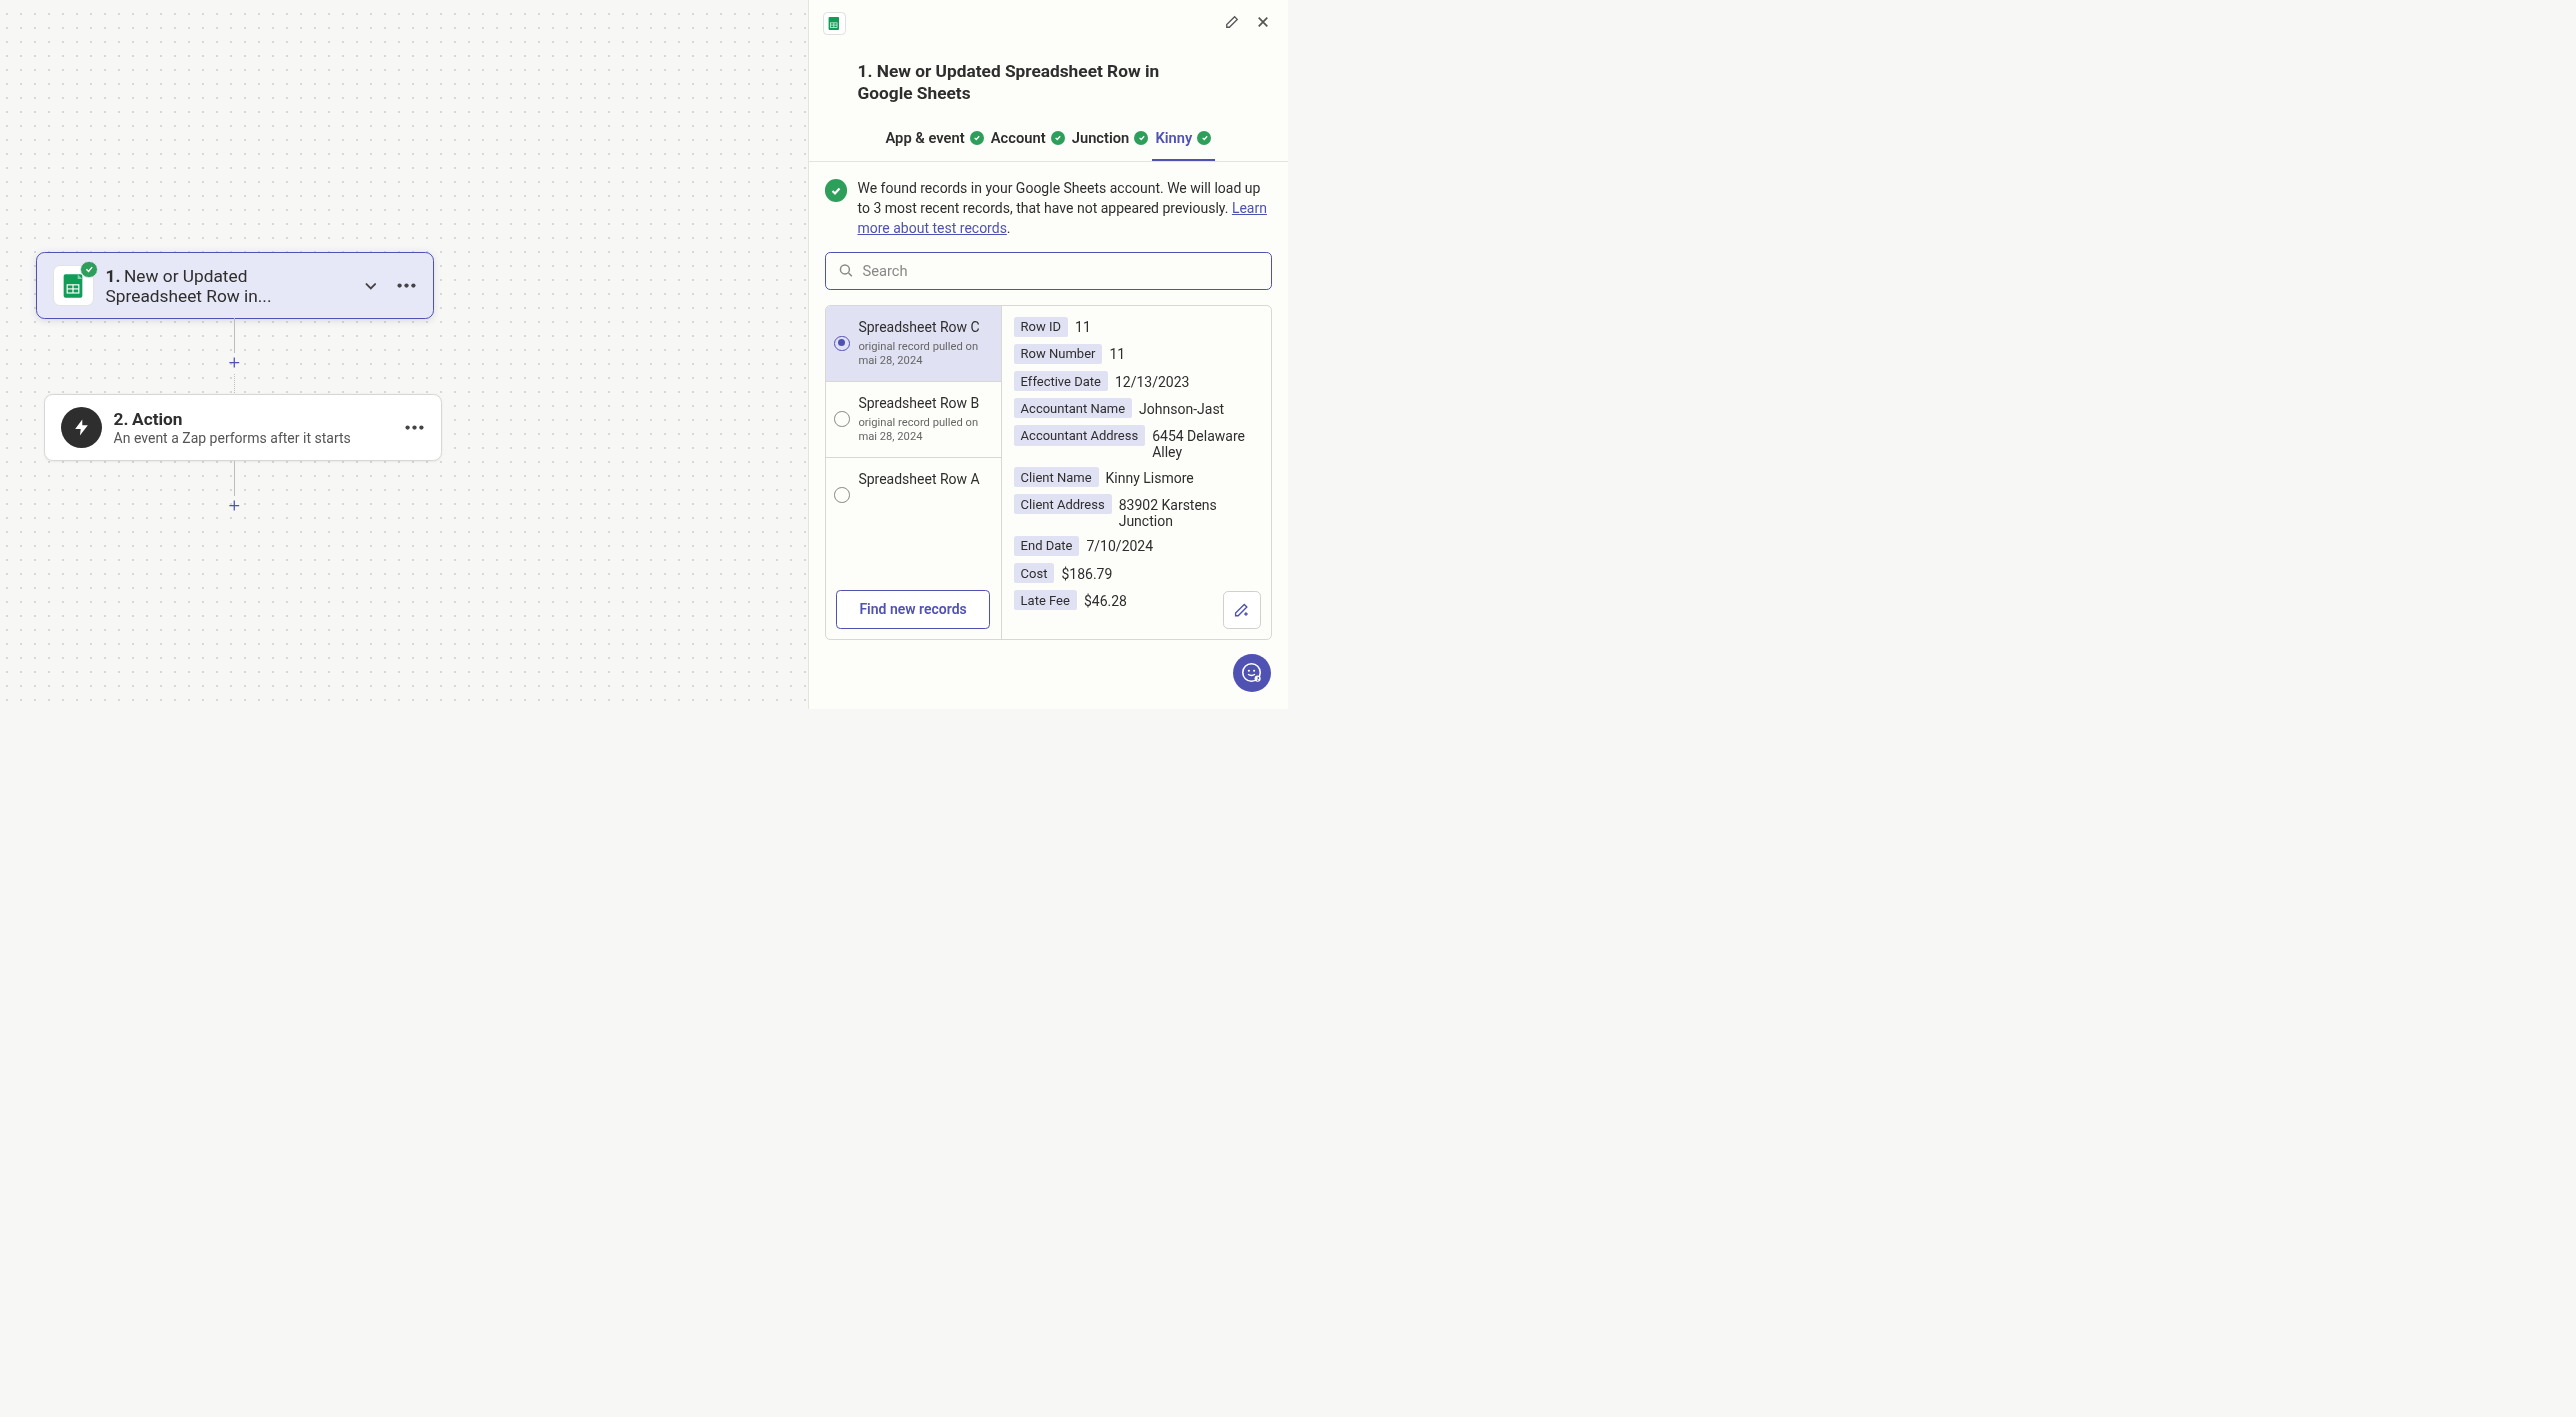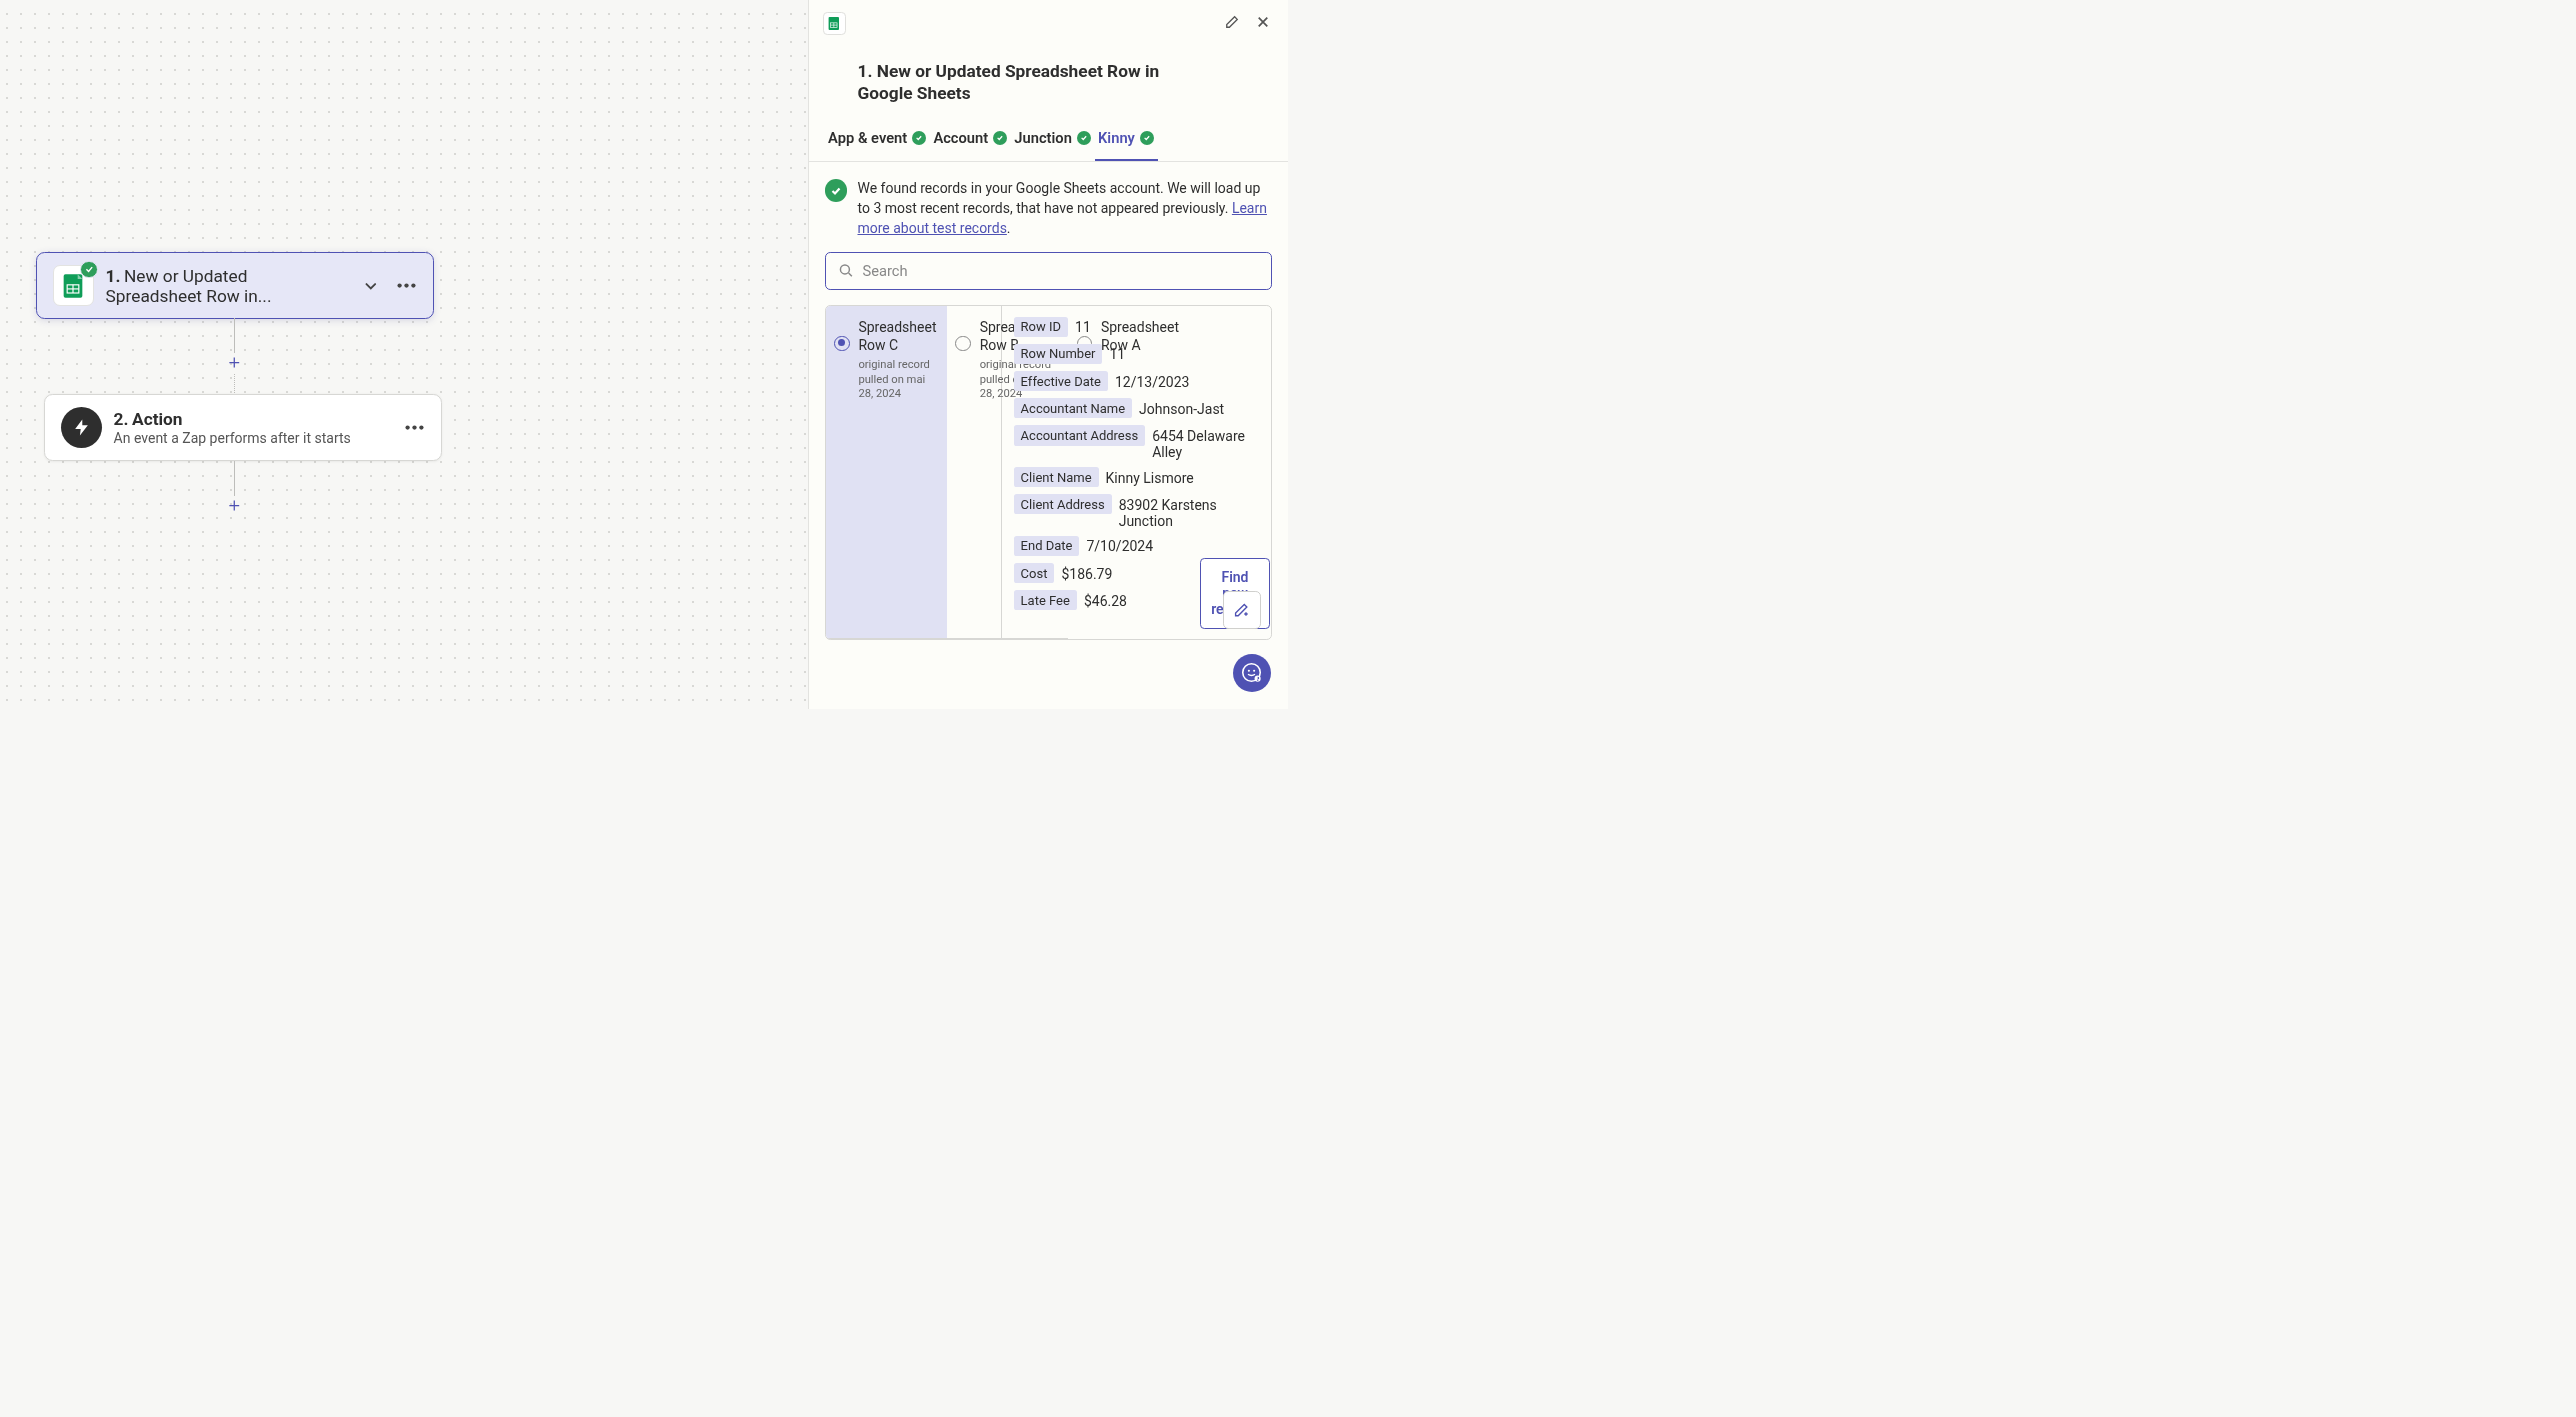--- a/index.html
+++ b/index.html
@@ -107,21 +107,21 @@
   background:#fff;
   flex: none;
 }
 .panel-title { flex:1; font-weight: 700; font-size: 17.3px; color: #2e2e2e; line-height: 1.3; margin-top: 48px; }
 .panel-icon-btn { width: 19px; height: 19px; color: #555; cursor:pointer; flex:none; display:flex; align-items:center; justify-content:center; }
 
 .tabs {
   display: flex;
   border-bottom: 0.9px solid #e3e3e0;
   padding: 0 15.6px;
-  justify-content: flex-start;
+  justify-content: center;
 }
 .tab {
   padding: 12px 3.5px;
   font-size: 14.7px;
   font-weight: 600;
   color: #2e2e2e;
   display: flex;
   align-items: center;
   gap: 5.2px;
   cursor: pointer;
@@ -173,21 +173,21 @@
   border-radius: 5.2px;
   display: flex;
   height: 335px;
   overflow: hidden;
 }
 .records-left {
   width: 176px;
   flex: none;
   border-right: 0.9px solid #d7d7d4;
   display: flex;
-  flex-direction: row;
+  flex-direction: column;
   position: relative;
   justify-content: space-between;
 }
 .record-item {
   padding: 12px 10.4px 12px 8.6px;
   border-bottom: 0.9px solid #d7d7d4;
   display: flex;
   gap: 8.6px;
   cursor: pointer;
 }

